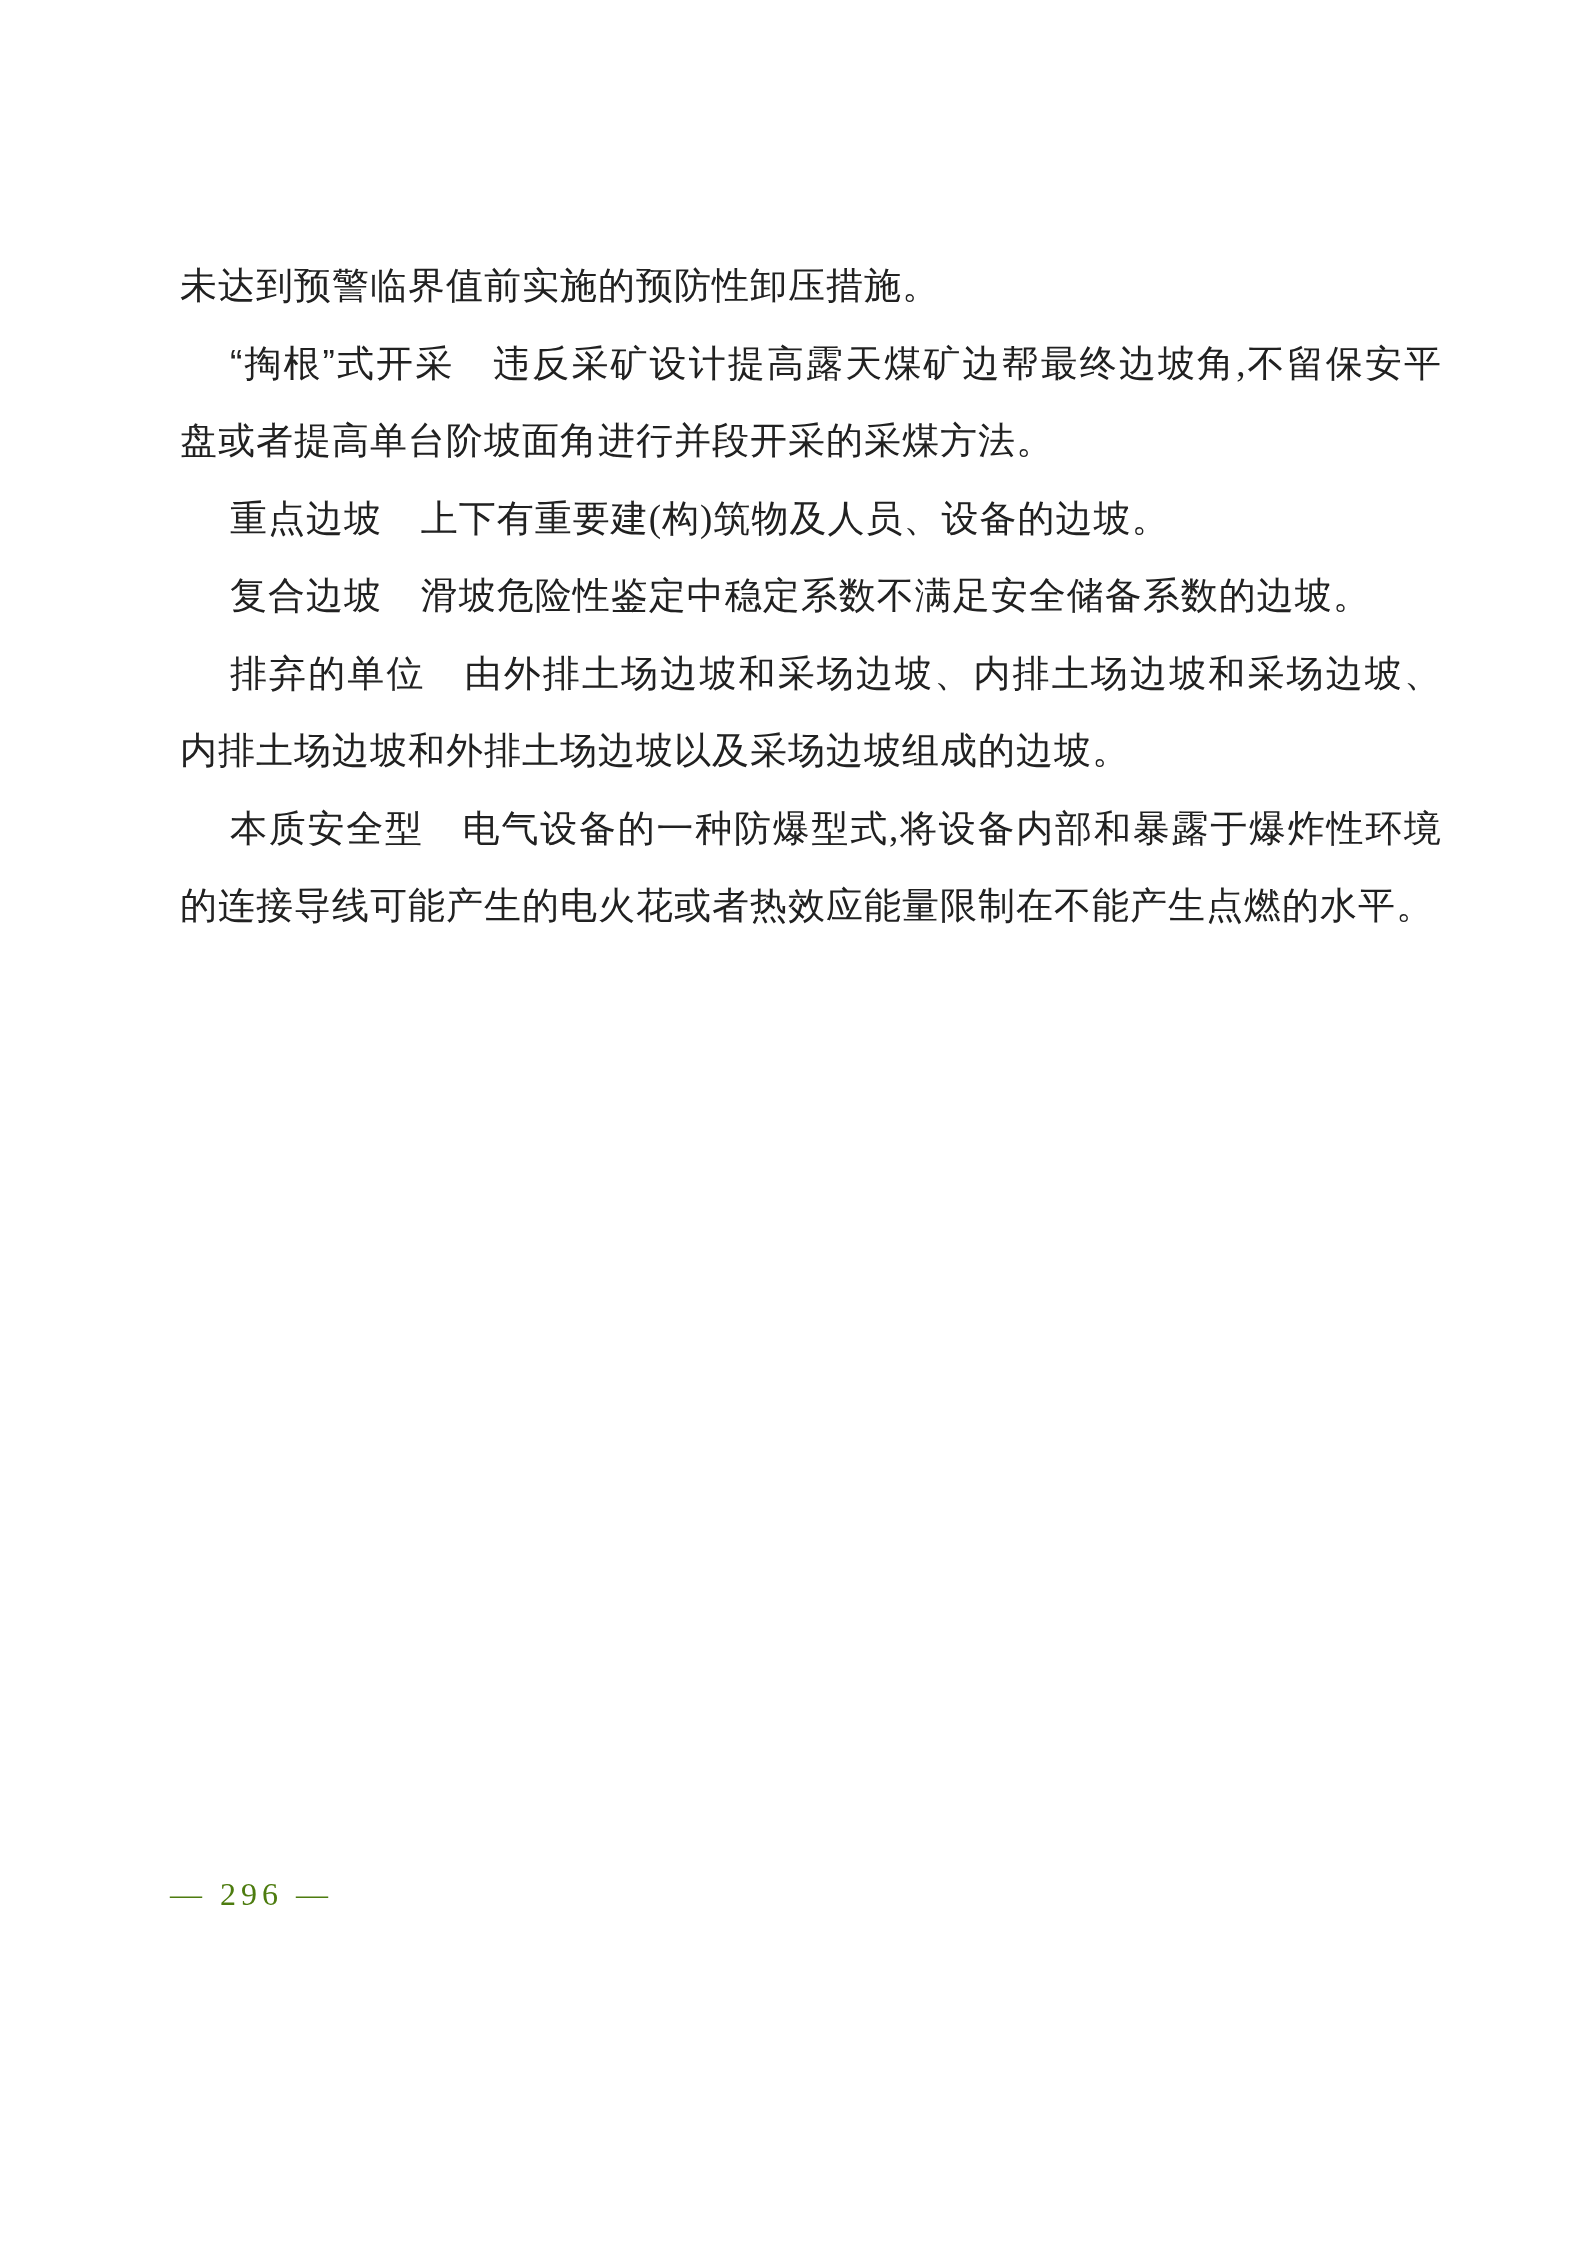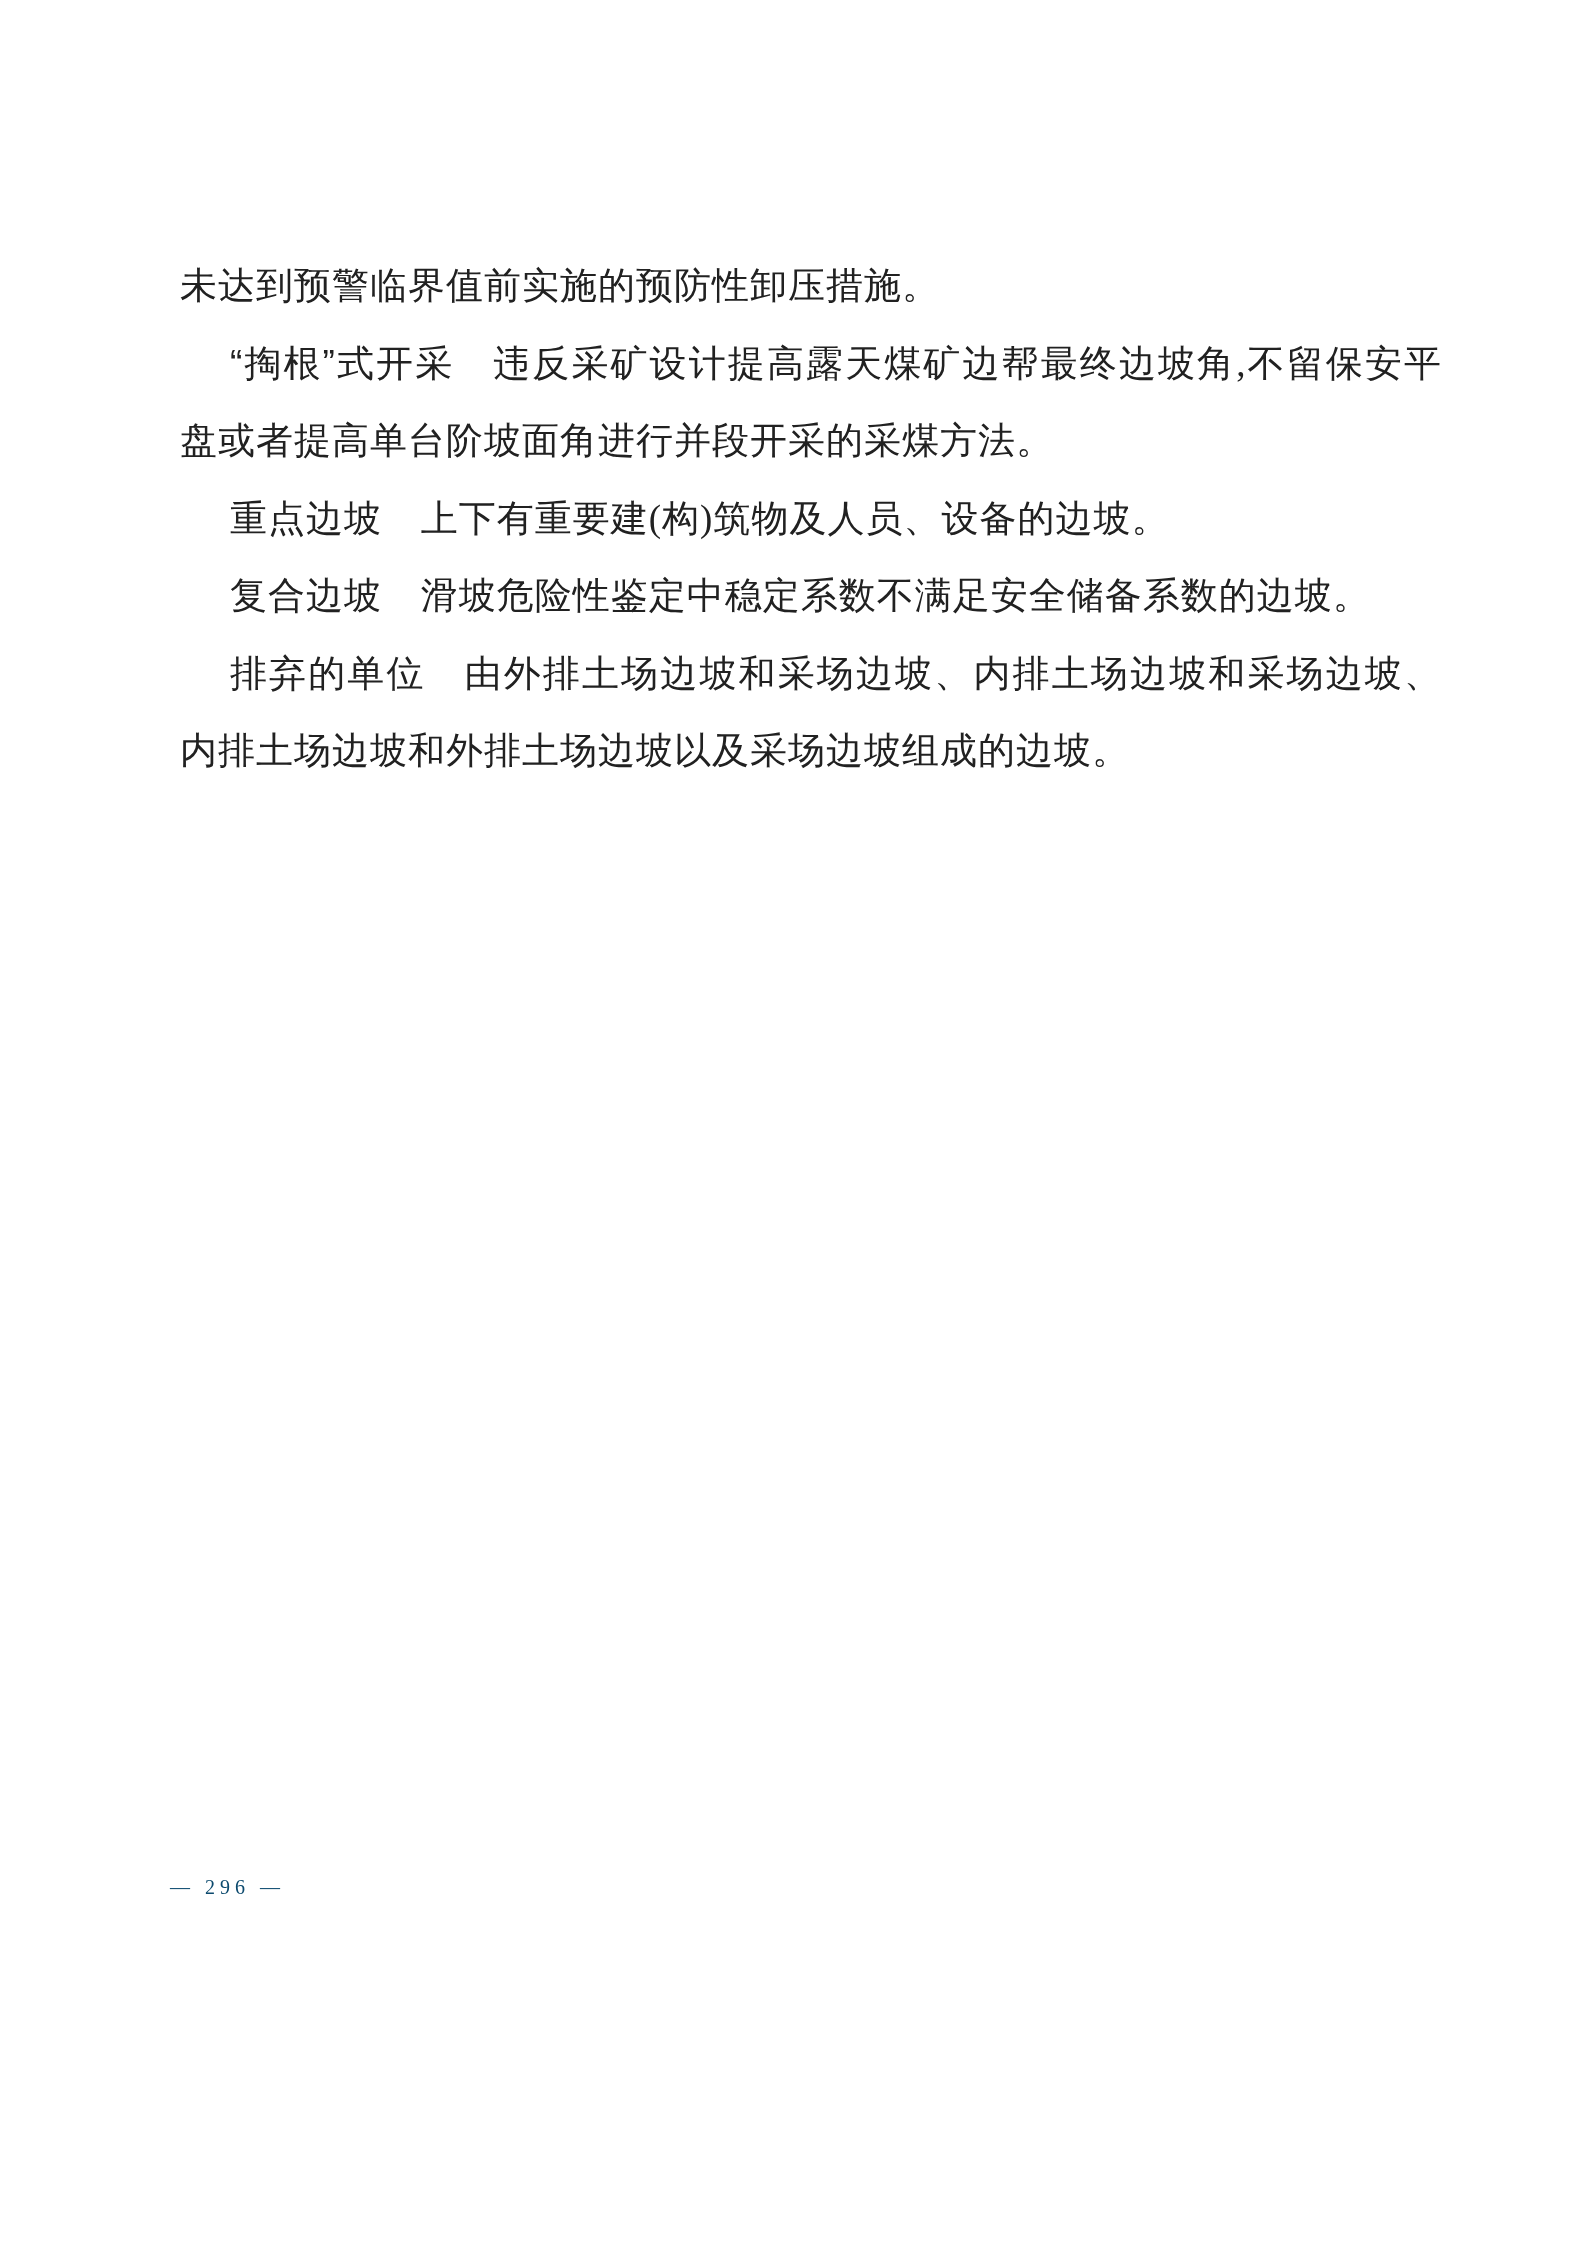--- a/index.html
+++ b/index.html
@@ -31,38 +31,39 @@
   .term {
     font-weight: normal;
     font-family: "Liberation Sans", sans-serif;
     margin-right: 1.05em;
   }
   .term:empty { margin-right: 0; }
   .page-footer {
     position: absolute;
     left: 170px;
     top: 1876px;
-    font-size: 20px;
+    font-size: 32px;
     letter-spacing: 5px;
-    color: #0c4a6e;
+    color: #4d7c0f;
     font-family: "Liberation Serif", serif;
   }
 </style>
 </head>
 <body>
 
 <div class="text-block">
 
   <p class="para cont"><span>未达到预警临界值前实施的预防性卸压措施。</span></p>
 
   <p class="para defn"><span class="term">“掏根”式开采</span><span>违反采矿设计提高露天煤矿边帮最终边坡角,不留保安平盘或者提高单台阶坡面角进行并段开采的采煤方法。</span></p>
 
   <p class="para defn"><span class="term">重点边坡</span><span>上下有重要建(构)筑物及人员、设备的边坡。</span></p>
 
   <p class="para defn"><span class="term">复合边坡</span><span>滑坡危险性鉴定中稳定系数不满足安全储备系数的边坡。</span></p>
 
   <p class="para defn"><span class="term">排弃的单位</span><span>由外排土场边坡和采场边坡、内排土场边坡和采场边坡、内排土场边坡和外排土场边坡以及采场边坡组成的边坡。</span></p>
 
 
+  <p class="para defn"><span class="term">本质安全型</span><span>电气设备的一种防爆型式,将设备内部和暴露于爆炸性环境的连接导线可能产生的电火花或者热效应能量限制在不能产生点燃的水平。</span></p>
 
 </div>
 
 <div class="page-footer">— 296 —</div>
 
 </body></html>

